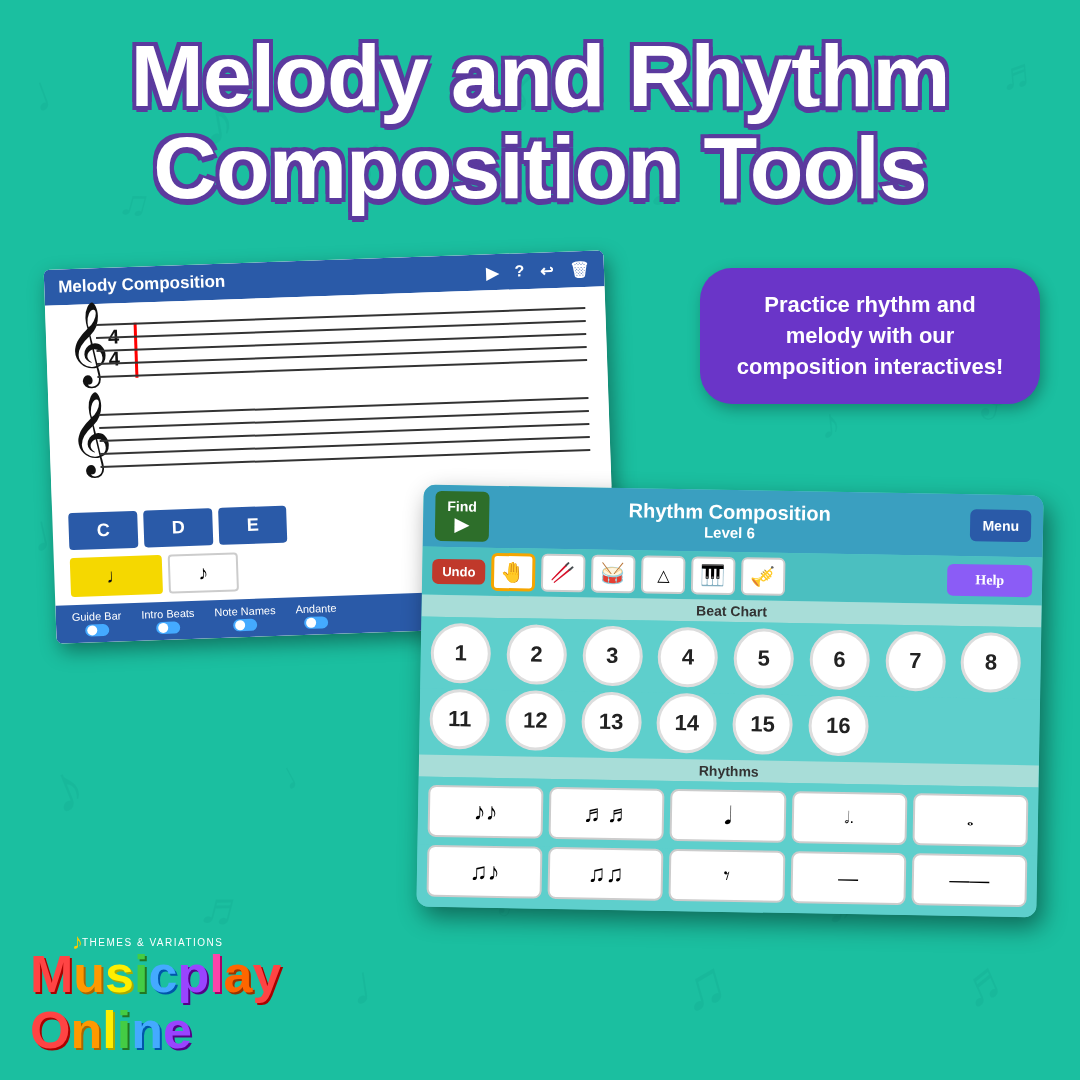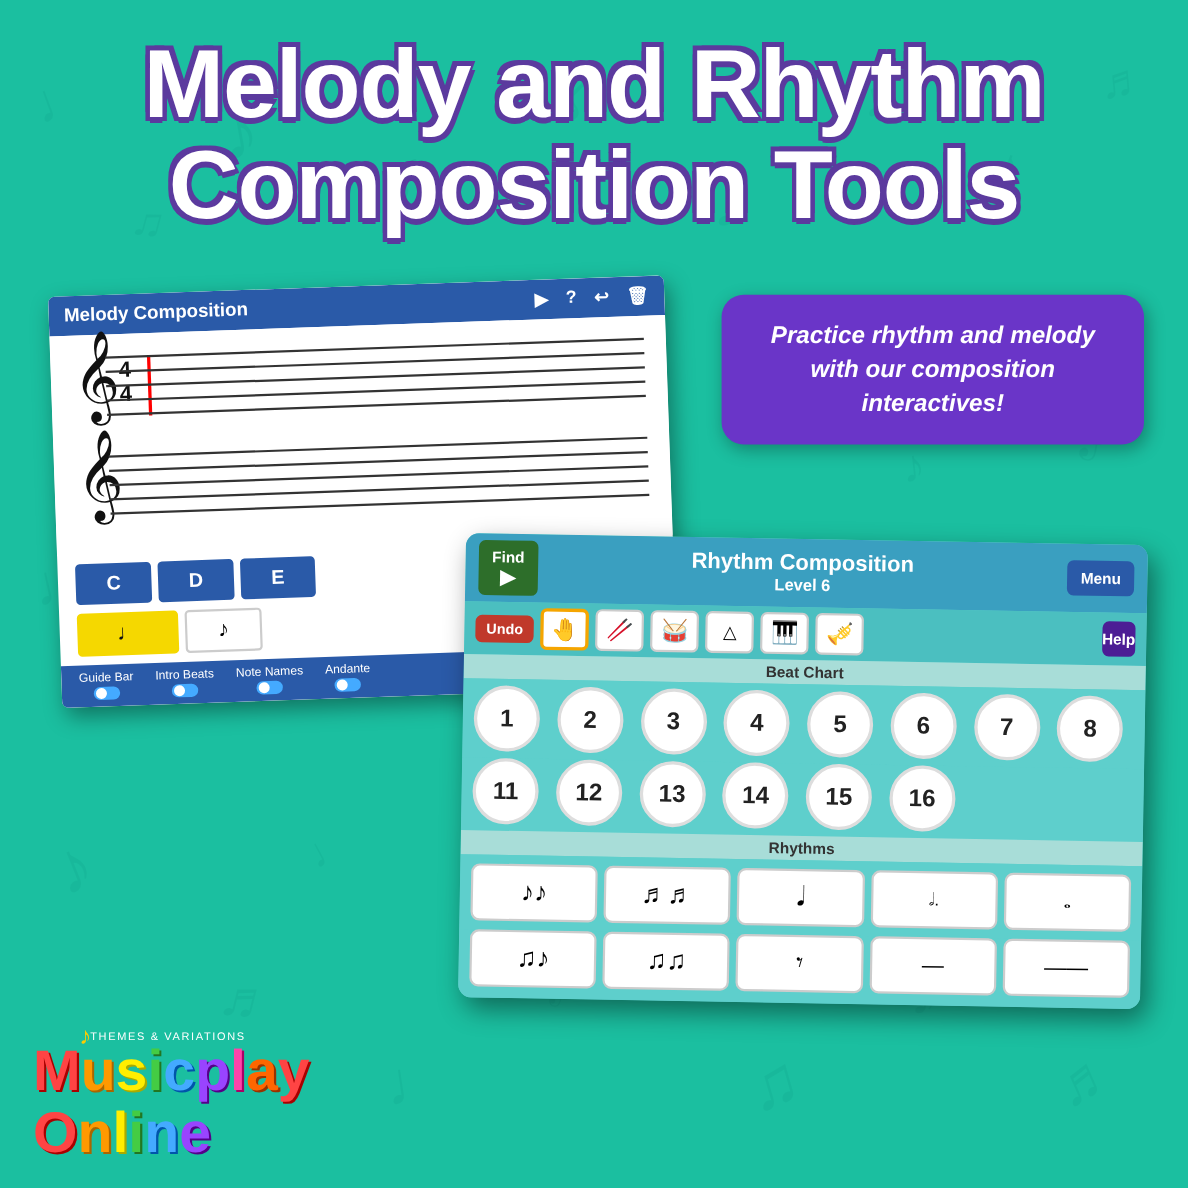--- a/index.html
+++ b/index.html
@@ -286,28 +286,29 @@
       color: white;
       border: none;
       border-radius: 6px;
       padding: 8px 12px;
       font-size: 14px;
       font-weight: bold;
       cursor: pointer;
     }
 
     .btn-help-rhythm {
-      background: #4c1d95;
+      background: #8b5cf6;
       color: white;
       border: none;
       border-radius: 6px;
-      padding: 8px 0;
+      padding: 8px 28px;
       font-size: 14px;
       font-weight: bold;
       cursor: pointer;
+      font-family: Liberation Serif, serif;
     }
 
     .rhythm-tools-row {
       background: #4bbfc0;
       padding: 5px 10px;
       display: flex;
       align-items: center;
       gap: 6px;
     }
 
@@ -402,26 +403,25 @@
       cursor: pointer;
       border: 2px solid #ccc;
     }
 
     
     .bubble-practice {
       position: absolute;
       top: 268px;
       right: 40px;
       background: #6a35c8;
-      border-radius: 20px;
+      border-radius: 32px;
       padding: 22px 28px;
-      width: 384px;
+      width: 340px;
       color: white;
       font-size: 22px;
-      font-style: italic;
       font-weight: bold;
       text-align: center;
       line-height: 1.4;
       box-shadow: 3px 5px 15px rgba(0,0,0,0.3);
       z-index: 5;
     }
 
     .bubble-find {
       position: absolute;
       bottom: 190px;

